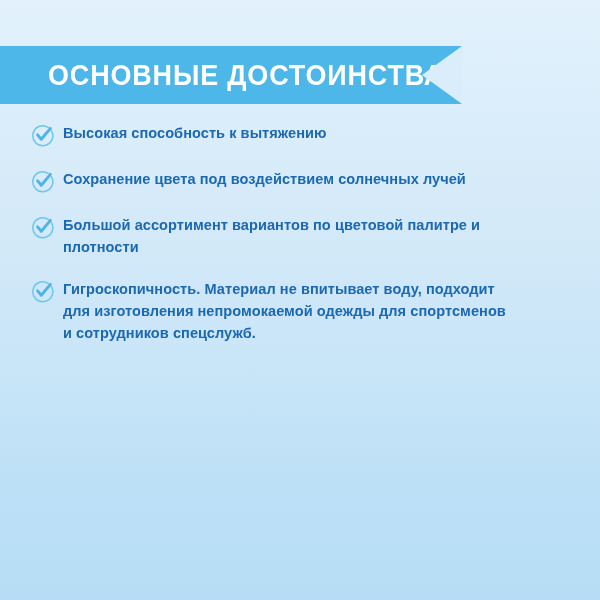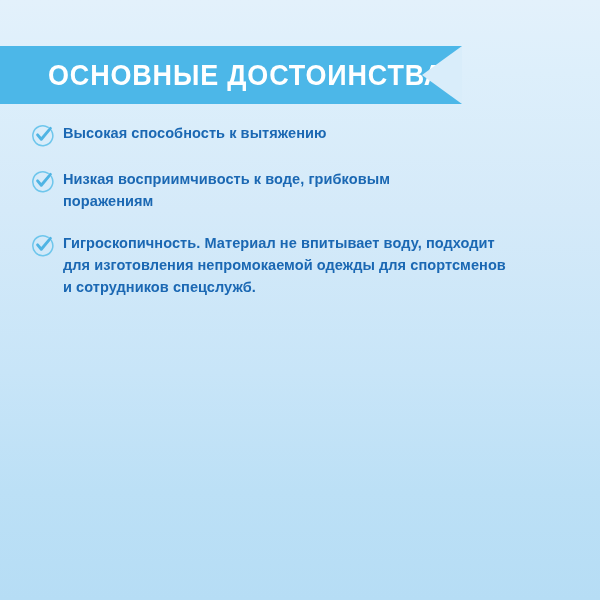--- a/index.html
+++ b/index.html
@@ -110,32 +110,40 @@
         <svg viewBox="0 0 24 24" width="24" height="24" aria-hidden="true">
           <path d="M20.4 7.6 A10 10 0 1 1 17.2 4.3" fill="none" stroke="#6ec6ec" stroke-width="1.5" stroke-linecap="round"></path>
           <path d="M6.6 11.9 L10.3 16.3 L19.4 5.4" fill="none" stroke="#4fb4e4" stroke-width="2.9" stroke-linecap="round" stroke-linejoin="round"></path>
         </svg>
       </span>
       <span class="benefit-text">Высокая способность к вытяжению</span>
     </div>
 
 
 
-
+    <div class="benefit">
+      <span class="check-icon">
+        <svg viewBox="0 0 24 24" width="24" height="24" aria-hidden="true">
+          <path d="M20.4 7.6 A10 10 0 1 1 17.2 4.3" fill="none" stroke="#6ec6ec" stroke-width="1.5" stroke-linecap="round"></path>
+          <path d="M6.6 11.9 L10.3 16.3 L19.4 5.4" fill="none" stroke="#4fb4e4" stroke-width="2.9" stroke-linecap="round" stroke-linejoin="round"></path>
+        </svg>
+      </span>
+      <span class="benefit-text">Сохранение цвета под воздействием солнечных лучей</span>
+    </div>
 
     <div class="benefit">
       <span class="check-icon">
         <svg viewBox="0 0 24 24" width="24" height="24" aria-hidden="true">
           <path d="M20.4 7.6 A10 10 0 1 1 17.2 4.3" fill="none" stroke="#6ec6ec" stroke-width="1.5" stroke-linecap="round"></path>
           <path d="M6.6 11.9 L10.3 16.3 L19.4 5.4" fill="none" stroke="#4fb4e4" stroke-width="2.9" stroke-linecap="round" stroke-linejoin="round"></path>
         </svg>
       </span>
-      <span class="benefit-text">Низкая восприимчивость к воде, грибковым
-поражениям</span>
+      <span class="benefit-text">Большой ассортимент вариантов по цветовой палитре и плотности</span>
     </div>
+
 
     <div class="benefit">
       <span class="check-icon">
         <svg viewBox="0 0 24 24" width="24" height="24" aria-hidden="true">
           <path d="M20.4 7.6 A10 10 0 1 1 17.2 4.3" fill="none" stroke="#6ec6ec" stroke-width="1.5" stroke-linecap="round"></path>
           <path d="M6.6 11.9 L10.3 16.3 L19.4 5.4" fill="none" stroke="#4fb4e4" stroke-width="2.9" stroke-linecap="round" stroke-linejoin="round"></path>
         </svg>
       </span>
       <span class="benefit-text">Гигроскопичность. Материал не впитывает воду, подходит
 для изготовления непромокаемой одежды для спортсменов

